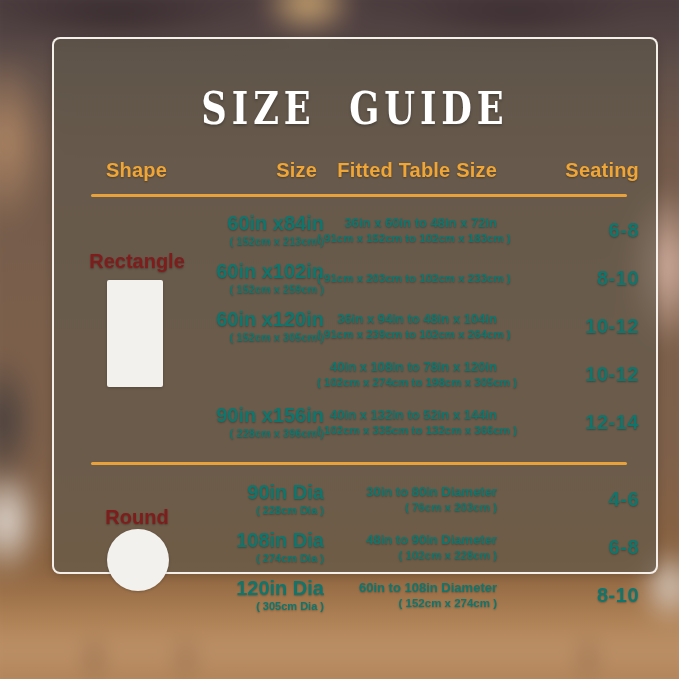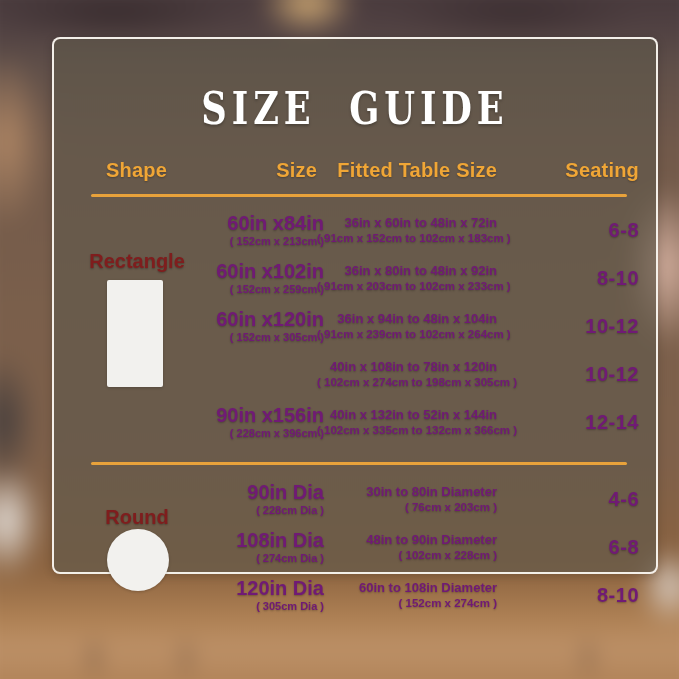--- a/index.html
+++ b/index.html
@@ -80,21 +80,21 @@
   .sec2 .shape-label{top:31px;}
   .rect-shape{
     position:absolute;top:74px;left:16px;width:56px;height:107px;
     background:#f2f1ee;border-radius:2px;box-shadow:0 1px 3px rgba(0,0,0,.2);
   }
   .circle-shape{
     position:absolute;top:54px;left:16px;width:62px;height:62px;
     background:#f2f1ee;border-radius:50%;box-shadow:0 1px 3px rgba(0,0,0,.2);
   }
 
-  .cell{color:#701a75;text-shadow:0 1px 2px rgba(0,0,0,.28);}
+  .cell{color:#0f766e;text-shadow:0 1px 2px rgba(0,0,0,.28);}
   .cell-size{grid-column:2;transform:translateX(7px);}
   .cell-fit{grid-column:3;}
   .cell-seat{grid-column:4;transform:translateX(12px);font-weight:700;font-size:20px;letter-spacing:.5px;}
   .hdr-seat{transform:translateX(12px);}
   .size-main{font-weight:700;font-size:20px;line-height:1.12;white-space:nowrap;}
   .size-cm{font-weight:700;font-size:11px;line-height:1.15;white-space:nowrap;}
   .fit-main{font-weight:700;font-size:13px;line-height:1.25;white-space:nowrap;}
   .fit-cm{font-weight:700;font-size:11.5px;line-height:1.25;white-space:nowrap;}
 </style>
 </head>
@@ -133,21 +133,20 @@
               <div class="fit-cm">( 91cm x 152cm to 102cm x 183cm )</div>
             </div>
             <div class="cell cell-seat">6-8</div>
           </div>
           <div class="grid-row">
             <div class="cell cell-size">
               <div class="size-main">60in x102in</div>
               <div class="size-cm">( 152cm x 259cm )</div>
             </div>
             <div class="cell cell-fit">
-              <div class="fit-main">36in x 80in to 48in x 92in</div>
               <div class="fit-cm">( 91cm x 203cm to 102cm x 233cm )</div>
             </div>
             <div class="cell cell-seat">8-10</div>
           </div>
           <div class="grid-row">
             <div class="cell cell-size">
               <div class="size-main">60in x120in</div>
               <div class="size-cm">( 152cm x 305cm )</div>
             </div>
             <div class="cell cell-fit">

